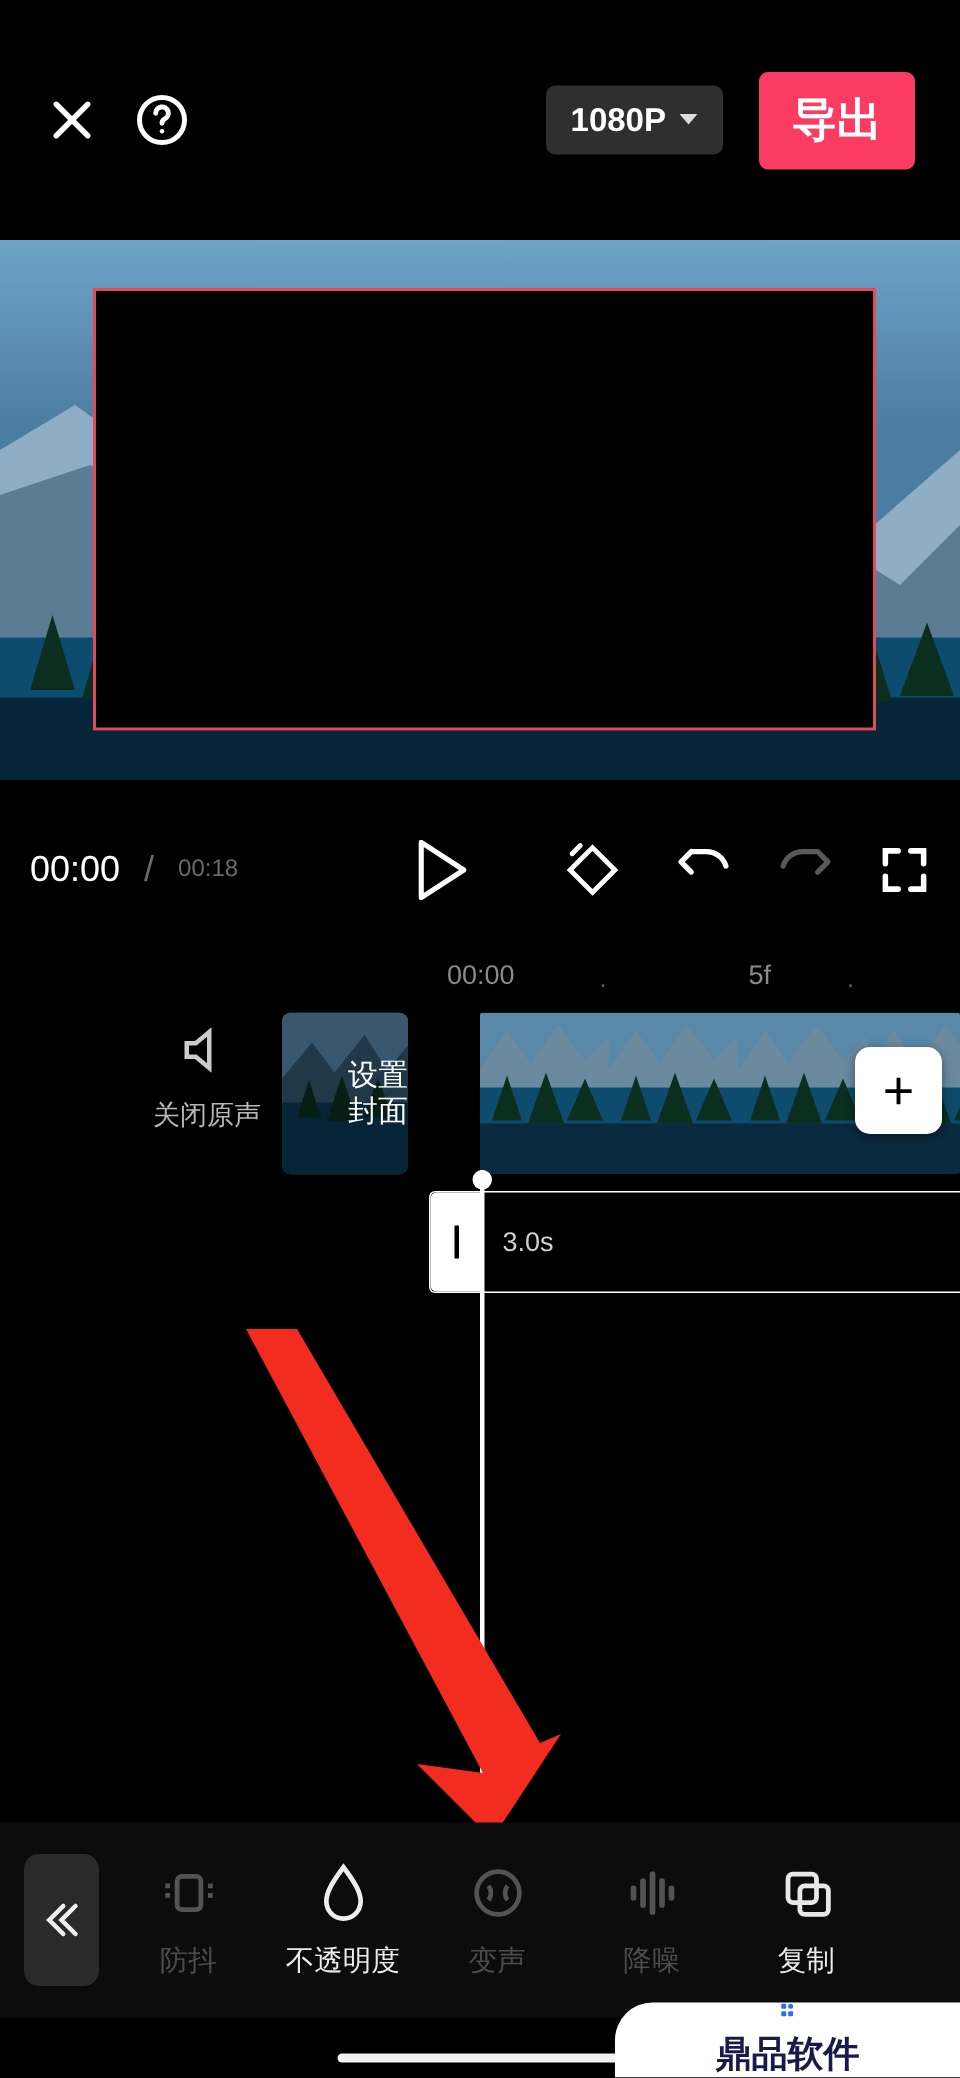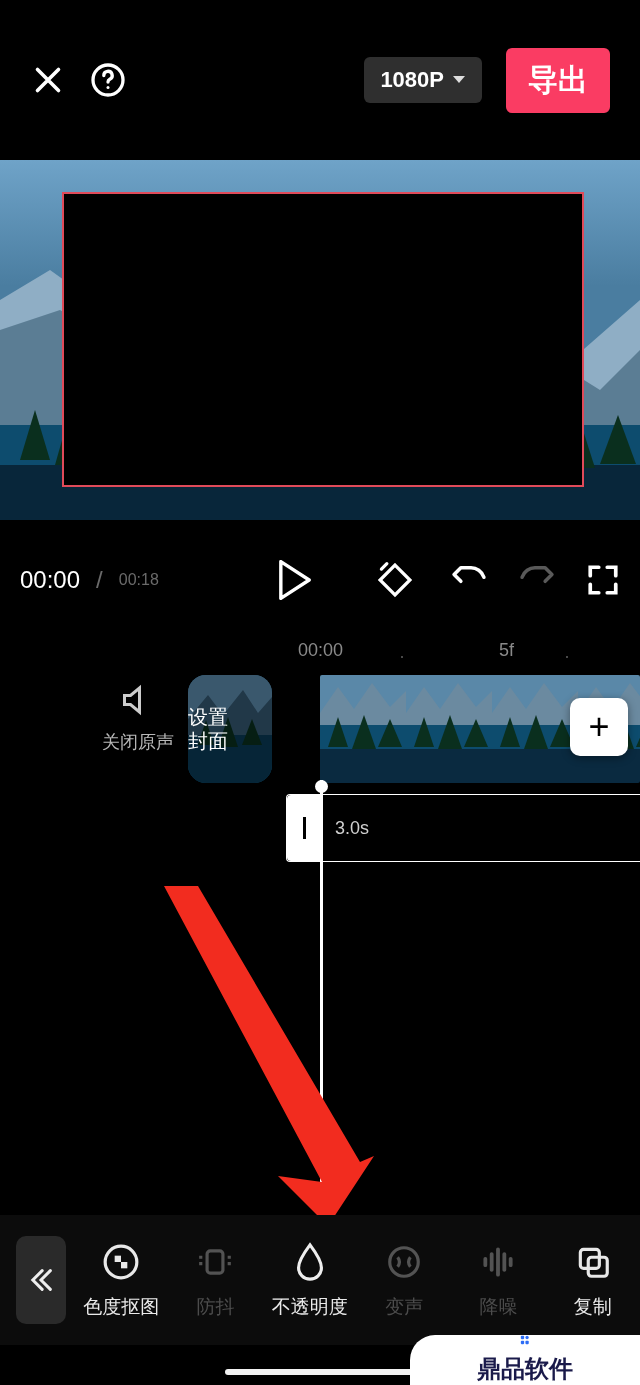--- a/index.html
+++ b/index.html
@@ -52,22 +52,22 @@
   }
   .ruler .tick{position:absolute;top:0;}
   .timeline{
     position:relative; height:210px;
   }
   .mute-col{
     position:absolute;left:90px;top:12px;width:96px;display:flex;flex-direction:column;align-items:center;gap:8px;
   }
   .mute-lbl{font-size:18px;color:#b8b8b8;}
   .cover-thumb{
-    position:absolute;left:188px;top:5px;width:84px;height:108px;border-radius:18px;overflow:hidden;
-    display:flex;align-items:center;justify-content:flex-start;background:#0a3a55;
+    position:absolute;left:188px;top:5px;width:84px;height:108px;border-radius:6px;overflow:hidden;
+    display:flex;align-items:center;justify-content:flex-end;background:#0a3a55;
   }
   .cover-thumb .ct-img{position:absolute;inset:0;}
   .cover-thumb .ct-drk{position:absolute;inset:0;background:rgba(0,0,0,0.35);}
   .cover-thumb span{position:relative;font-size:20px;line-height:1.2;text-align:center;}
   .clip-track{
     position:absolute;left:320px;top:5px;right:0;height:108px;
     display:flex;overflow:hidden;border-radius:2px;
   }
   .clip-thumb{width:86px;height:108px;position:relative;flex:none;}
   .add-btn{
@@ -298,32 +298,20 @@
   <polygon points="0,0 34,0 196,276 210,270 164,340 114,290 158,296" fill="#f22c1f"></polygon>
 </svg>
 
 <div class="toolbar">
   <div class="tb-collapse">
     <svg width="28" height="28" viewBox="0 0 24 24" fill="none" stroke="#eee" stroke-width="2.6" stroke-linecap="round">
         <path d="M13 4 L5 12 L13 20 M20 4 L12 12 L20 20"></path>
       </svg>
   </div>
   <div class="tb-items">
-    <div class="tb-item">
-      <div class="tb-ico">
-          <svg width="38" height="38" viewBox="0 0 24 24">
-            <circle cx="12" cy="12" r="10" fill="none" stroke="#e8e8e8" stroke-width="2"></circle>
-            <g fill="#e8e8e8">
-              <rect x="8" y="8" width="4" height="4"></rect>
-              <rect x="12" y="12" width="4" height="4"></rect>
-            </g>
-          </svg>
-        </div>
-      <span class="tb-lbl">色度抠图</span>
-    </div>
     <div class="tb-item tb-dim">
       <div class="tb-ico">
           <svg width="38" height="38" viewBox="0 0 24 24" fill="none" stroke="#e8e8e8" stroke-width="2">
             <rect x="7" y="5" width="10" height="14" rx="2"></rect>
             <path d="M3 8v8M21 8v8" stroke-dasharray="2 2"></path>
           </svg>
         </div>
       <span class="tb-lbl">防抖</span>
     </div>
     <div class="tb-item">

